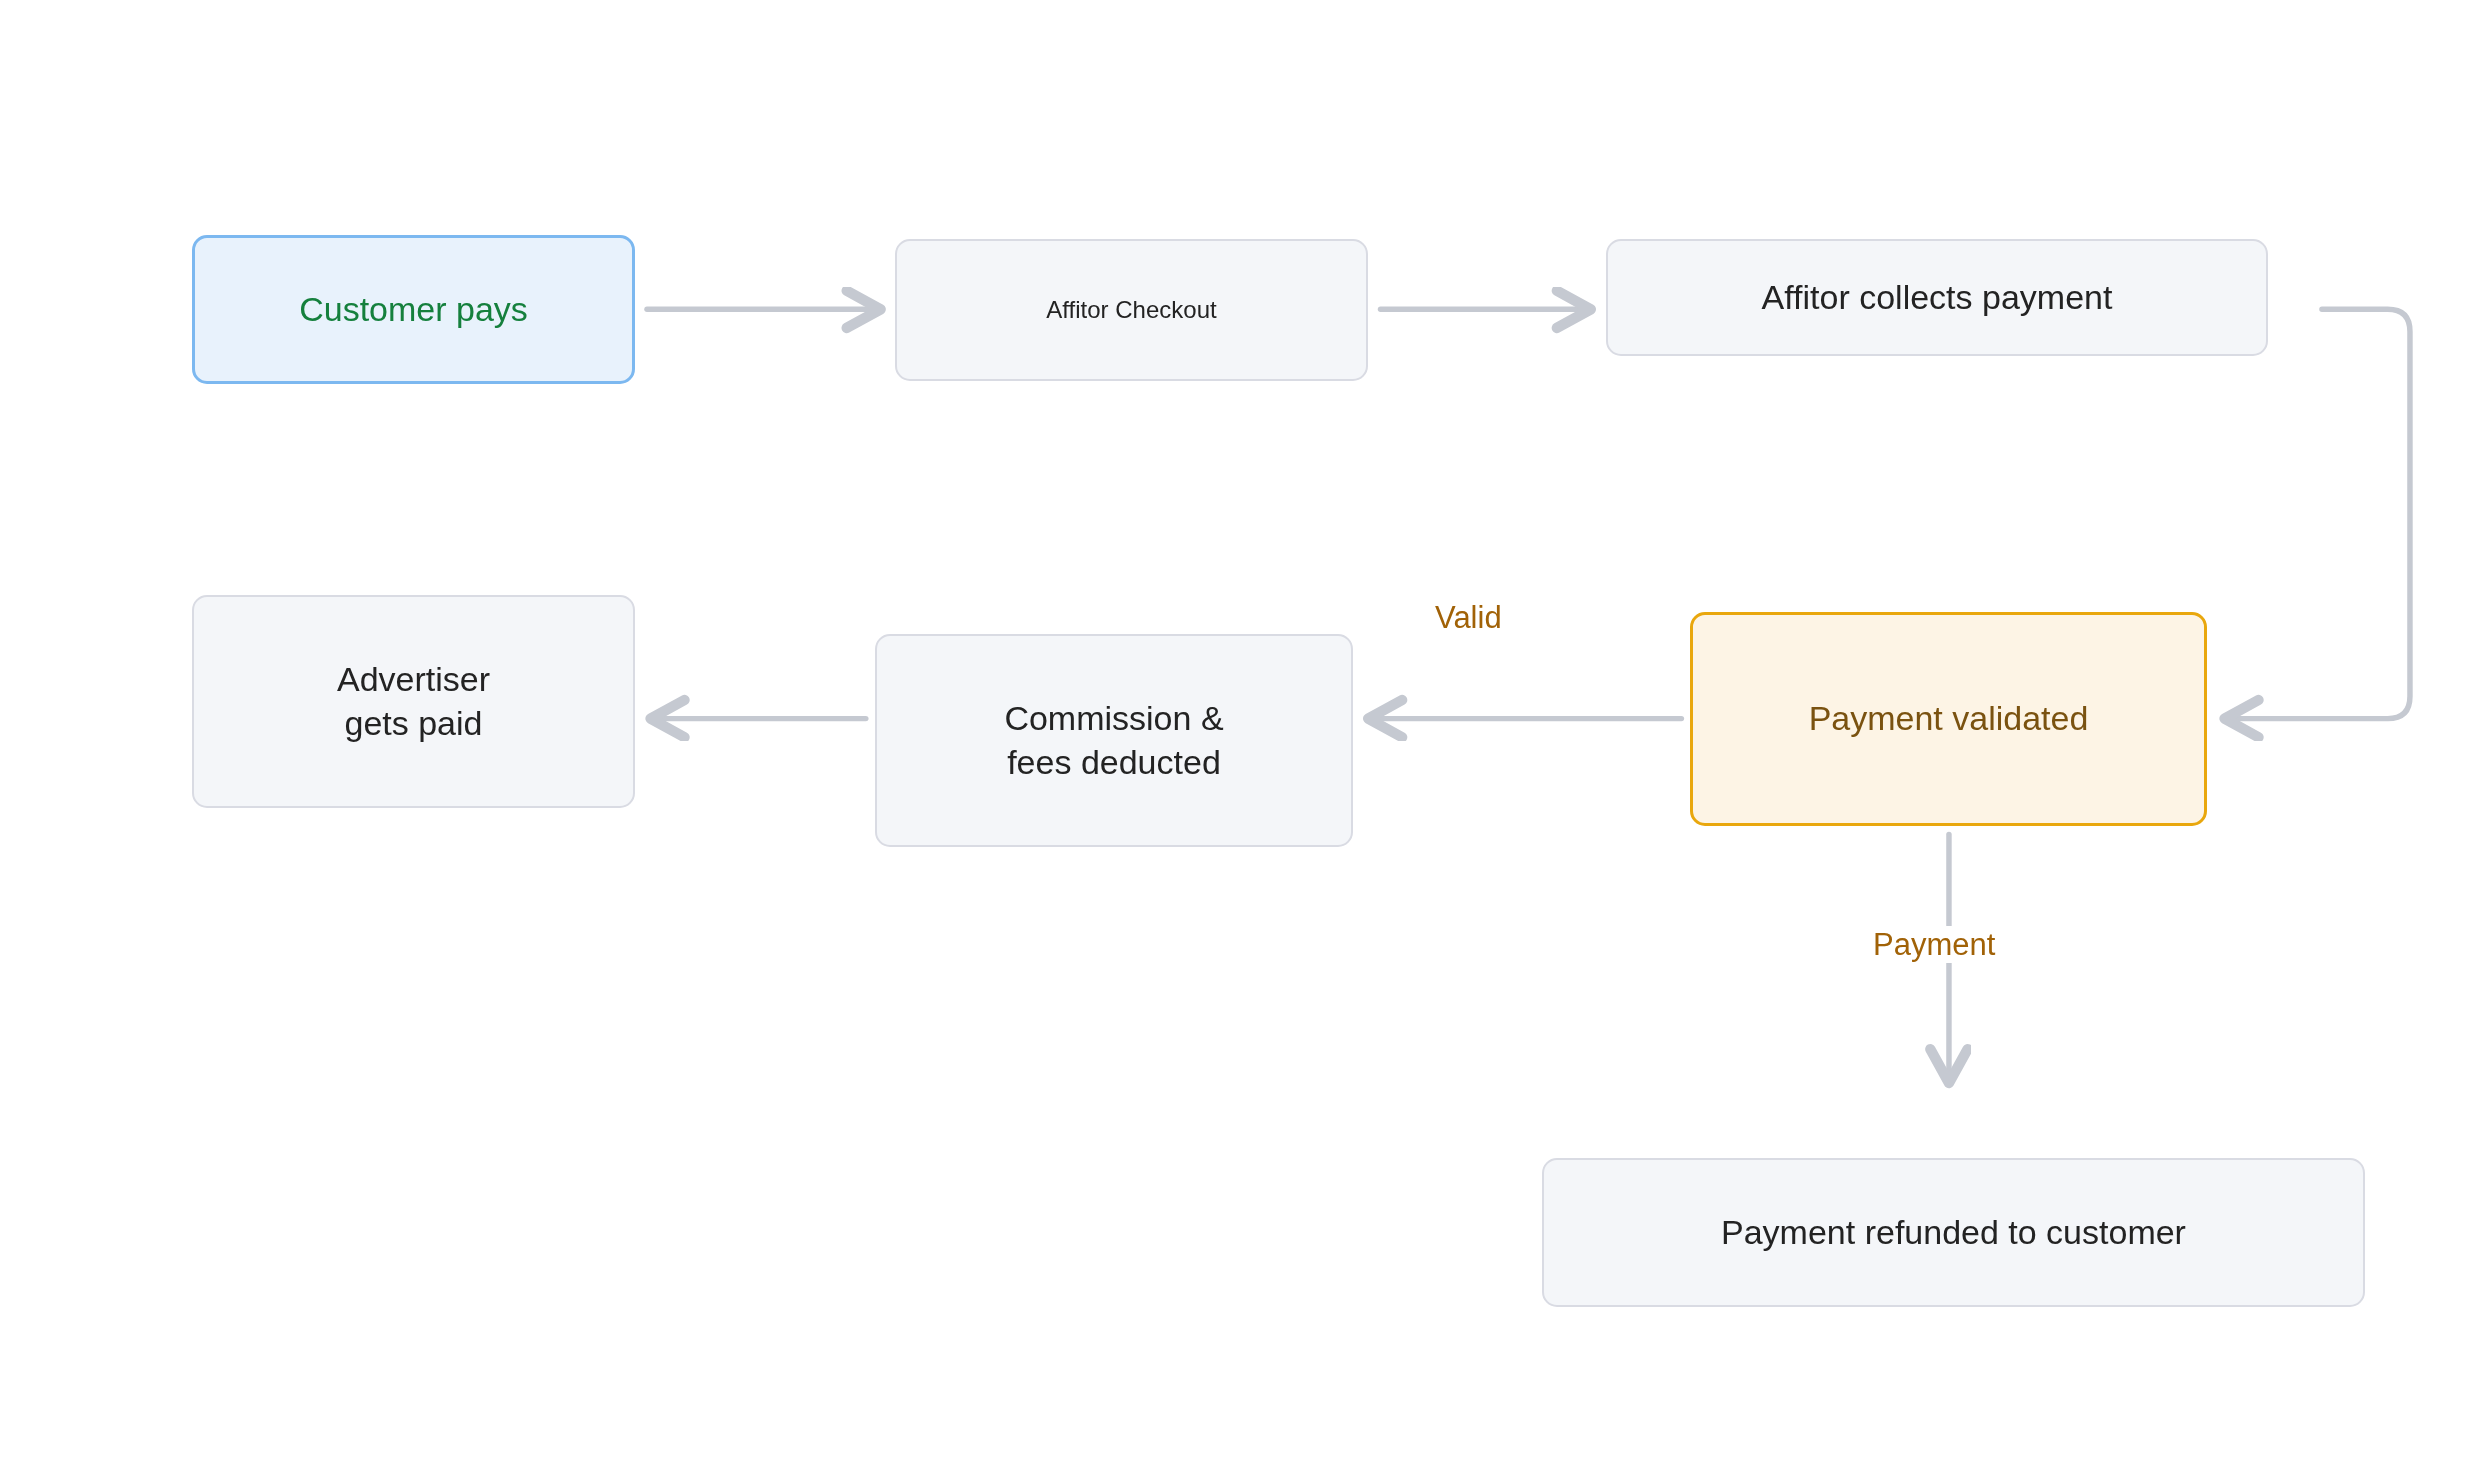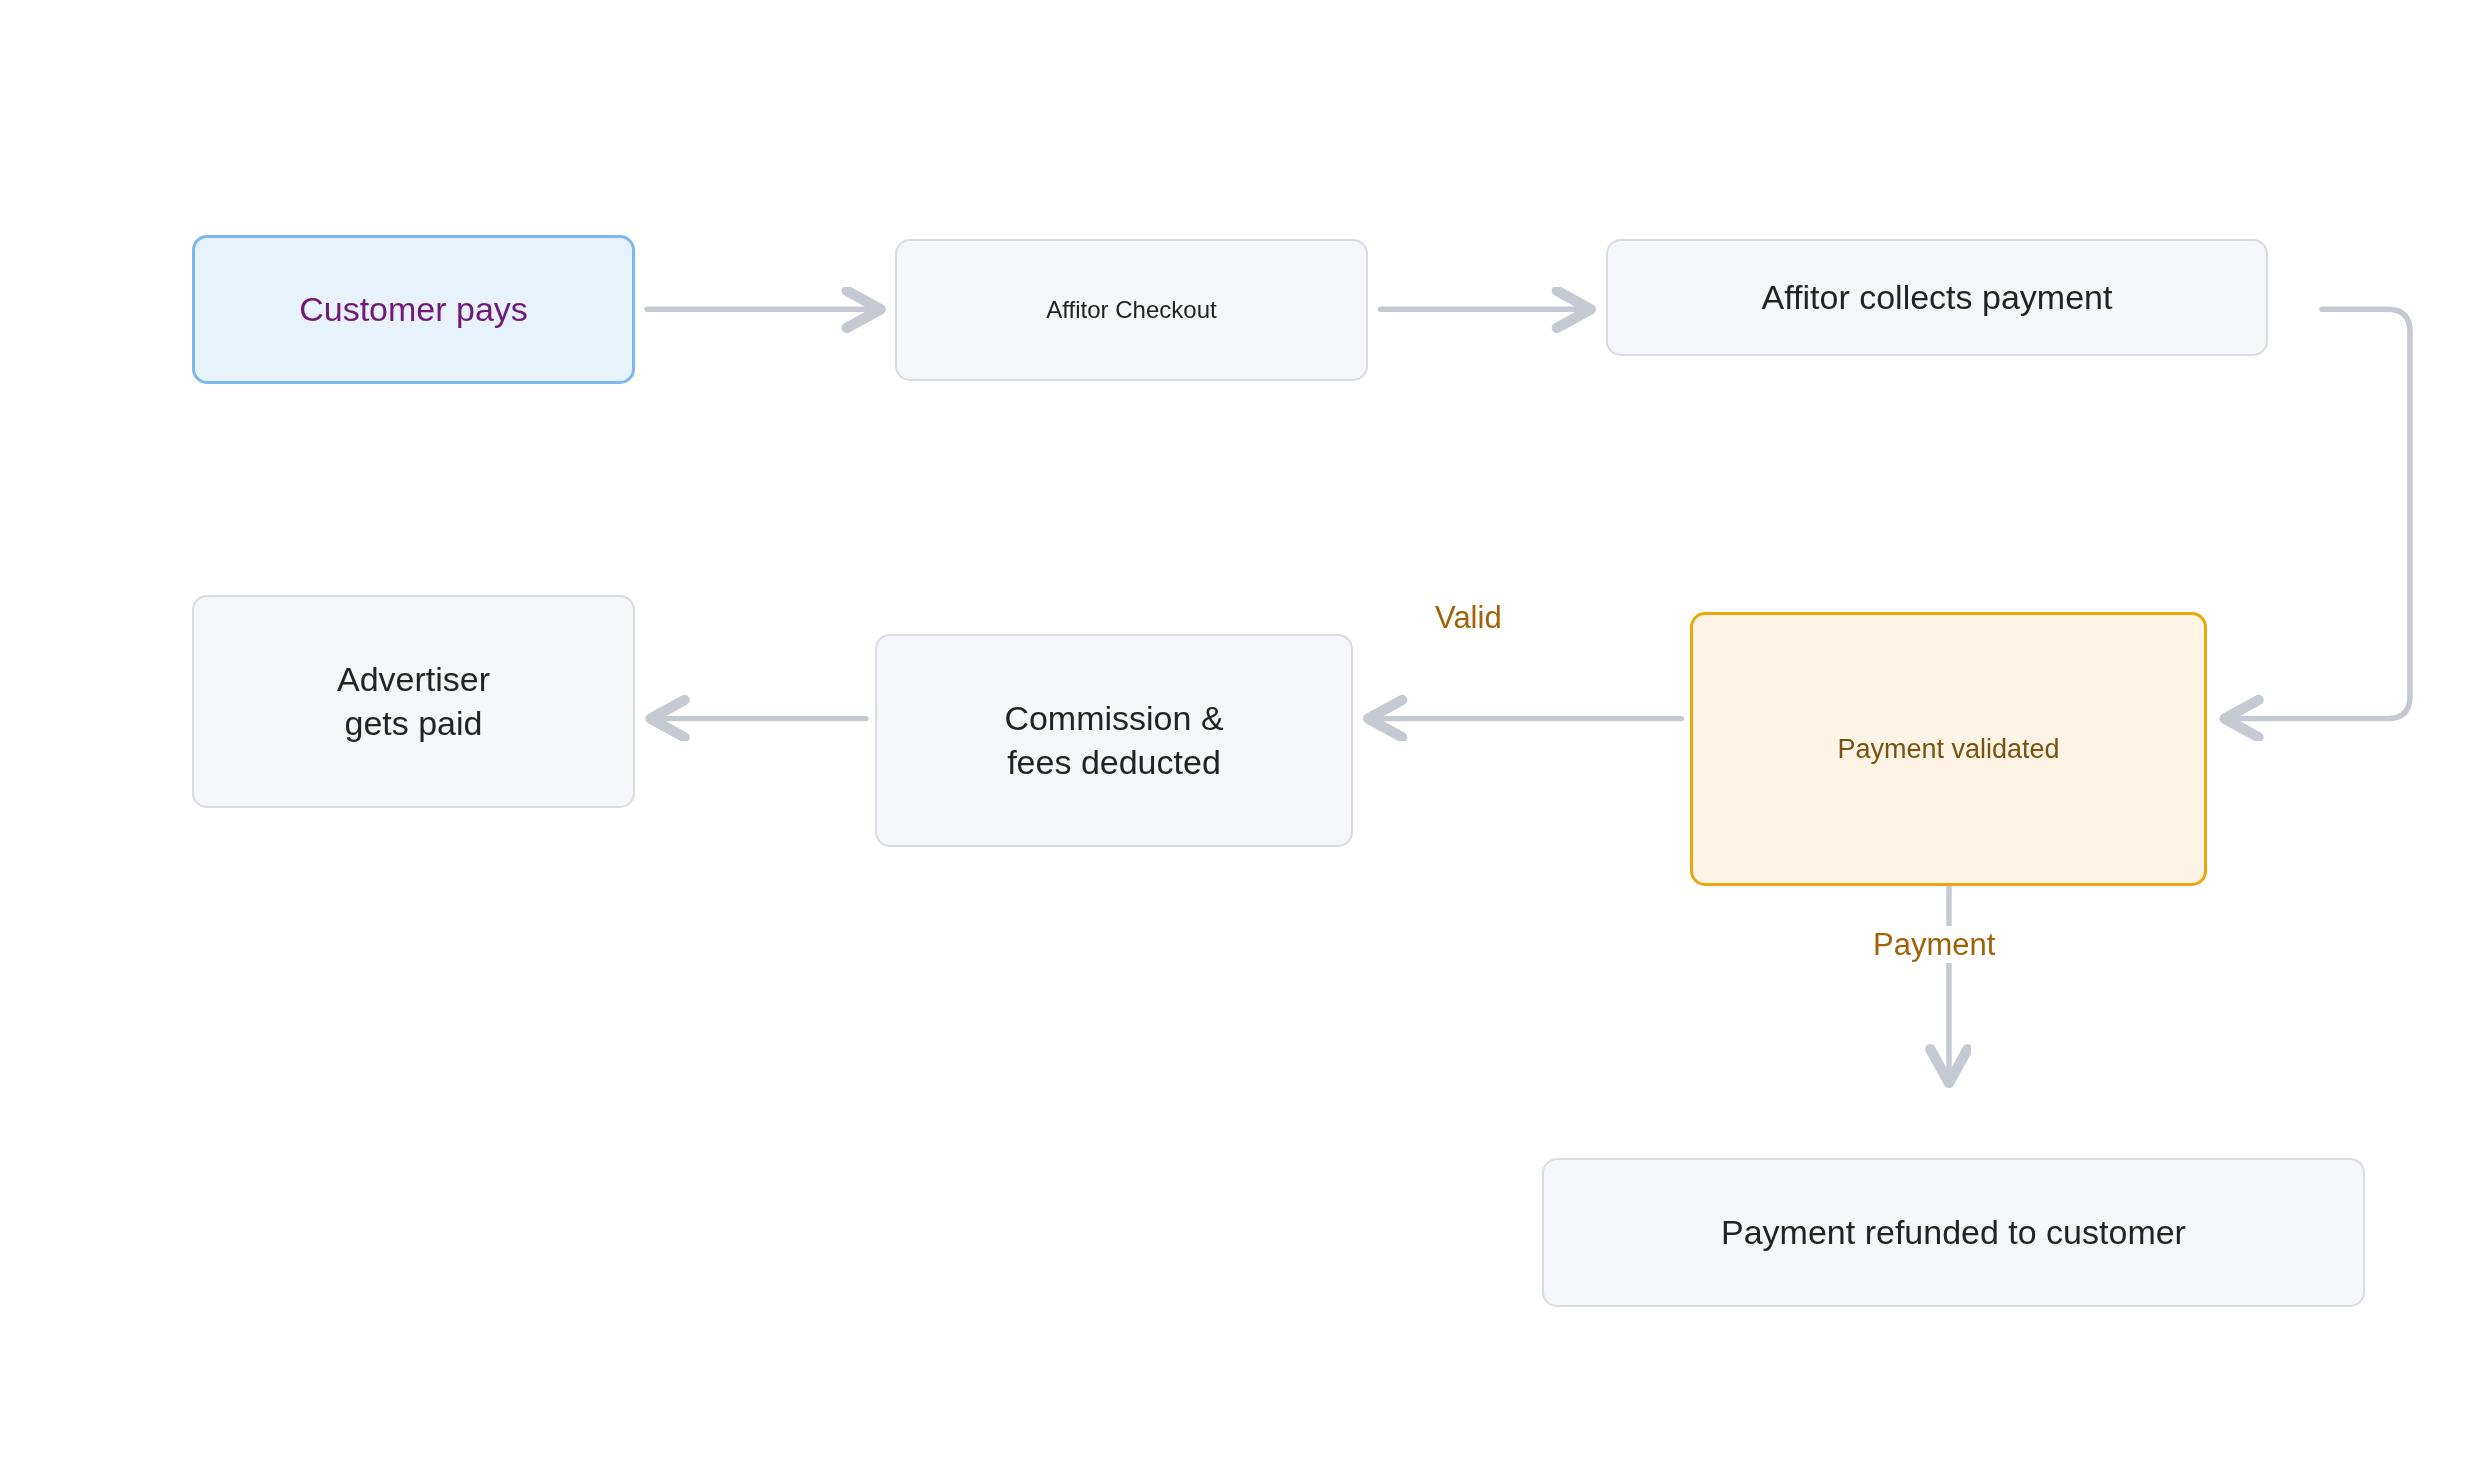--- a/index.html
+++ b/index.html
@@ -40,21 +40,21 @@
   .node-default {
     background: #f4f6f9;
     border-color: #d9dbe3;
     border-width: 2.5px;
     color: #232323;
   }
   .node-primary {
     background: #e8f2fc;
     border-color: #7cb8f0;
     border-width: 3.5px;
-    color: #701a75;
+    color: #15803d;
   }
   .node-warning {
     background: #fdf4e5;
     border-color: #e9a70d;
     border-width: 3.5px;
     color: #7a5210;
   }
   .edge-label {
     position: absolute;
     background: #ffffff;
@@ -83,21 +83,21 @@
         <path d="M 3380 1445 L 2748 1445"></path>
         <path d="M 1740 1445 L 1305 1445"></path>
         <path d="M 3918 1678 L 3918 2180"></path>
       </g>
   </svg>
 
   <div id="node-layer">
       <div class="node node-primary" style="left: 192px; top: 235px; width: 443px; height: 149px; font-size: 34px;">Customer pays</div>
       <div class="node node-default" style="left: 895px; top: 239px; width: 473px; height: 142px; font-size: 24px;">Affitor Checkout</div>
       <div class="node node-default" style="left: 1606px; top: 239px; width: 662px; height: 117px; font-size: 34px;">Affitor collects payment</div>
-      <div class="node node-warning" style="left: 1690px; top: 612px; width: 517px; height: 274px; font-size: 27px;">Payment validated</div>
+      <div class="node node-warning" style="left: 1690px; top: 612px; width: 517px; height: 214px; font-size: 34px;">Payment validated</div>
       <div class="node node-default" style="left: 875px; top: 634px; width: 478px; height: 213px; font-size: 34px;">Commission &amp;
 fees deducted</div>
       <div class="node node-default" style="left: 192px; top: 595px; width: 443px; height: 213px; font-size: 34px; border-radius: 15px;">Advertiser
 gets paid</div>
       <div class="node node-default" style="left: 1542px; top: 1158px; width: 823px; height: 149px; font-size: 34px;">Payment refunded to customer</div>
     </div>
 
   <div id="label-layer">
       <div class="edge-label" style="left: 1428px; top: 599px;">Valid</div>
       <div class="edge-label" style="left: 1866px; top: 926px;">Payment</div>

